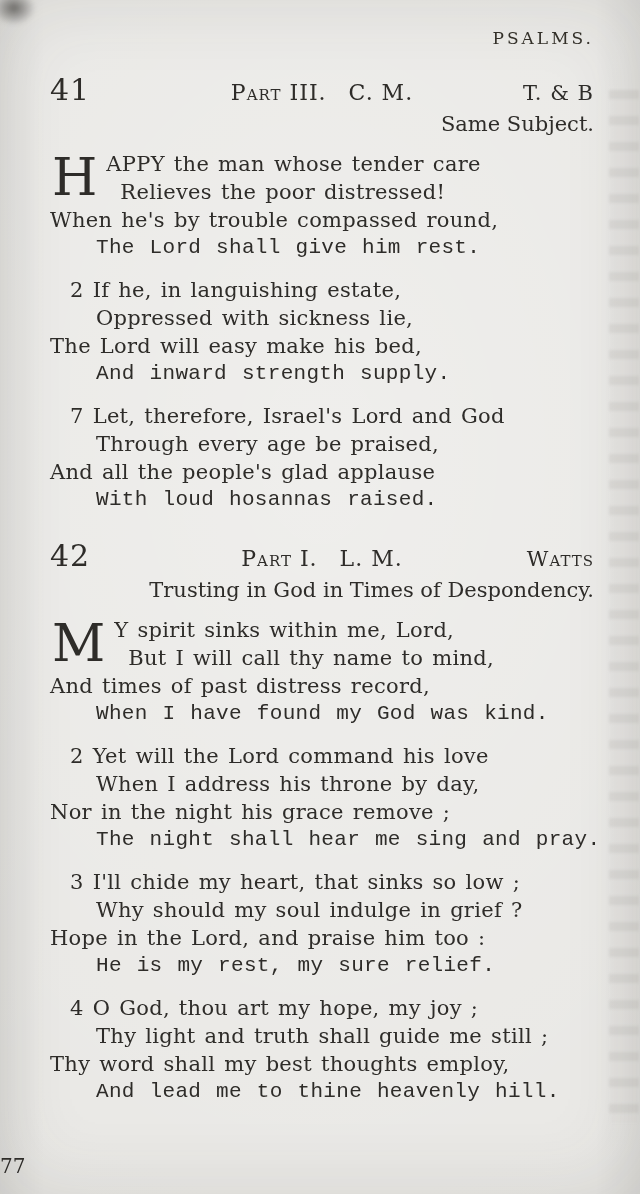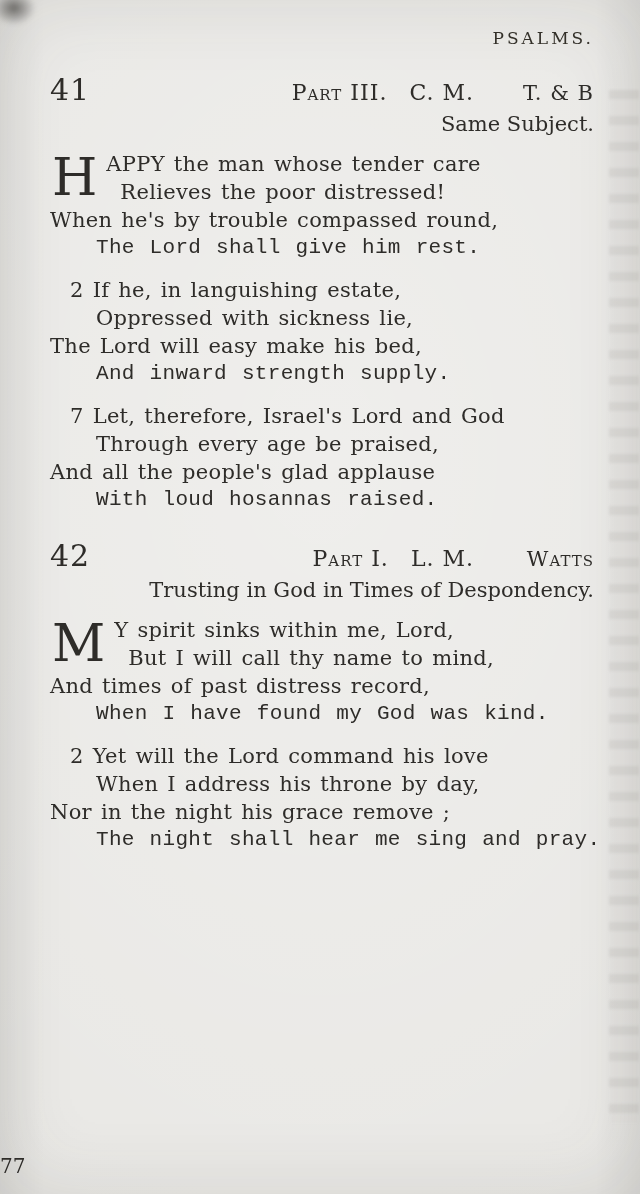--- a/index.html
+++ b/index.html
@@ -47,21 +47,21 @@
   .hymn-head {
     display: flex; align-items: baseline;
     margin-bottom: 4px;
   }
   .hymn-number {
     width: 120px;
     font-size: 30px;
     letter-spacing: 1px;
   }
   .hymn-center {
-    flex: 1; text-align: right;
+    flex: 1; text-align: center;
     font-variant: small-caps;
     font-size: 22px;
     letter-spacing: 1px;
   }
   .hymn-meter { margin-left: 22px; }
   .hymn-attr {
     width: 120px; text-align: right;
     font-variant: small-caps;
     font-size: 21px;
     letter-spacing: 1px;
@@ -158,18 +158,30 @@
       <div class="line l3">When I have found my God was kind.</div>
     </div>
 
     <div class="stanza">
       <div class="line l0">2 Yet will the Lord command his love</div>
       <div class="line l1">When I address his throne by day,</div>
       <div class="line l2">Nor in the night his grace remove ;</div>
       <div class="line l3">The night shall hear me sing and pray.</div>
     </div>
 
+    <div class="stanza">
+      <div class="line l0">3 I'll chide my heart, that sinks so low ;</div>
+      <div class="line l1">Why should my soul indulge in grief ?</div>
+      <div class="line l2">Hope in the Lord, and praise him too :</div>
+      <div class="line l3">He is my rest, my sure relief.</div>
+    </div>
 
+    <div class="stanza">
+      <div class="line l0">4 O God, thou art my hope, my joy ;</div>
+      <div class="line l1">Thy light and truth shall guide me still ;</div>
+      <div class="line l2">Thy word shall my best thoughts employ,</div>
+      <div class="line l3">And lead me to thine heavenly hill.</div>
+    </div>
   </div>
 
 </div>
 
 <div class="page-num">77</div>
 
 </body></html>

